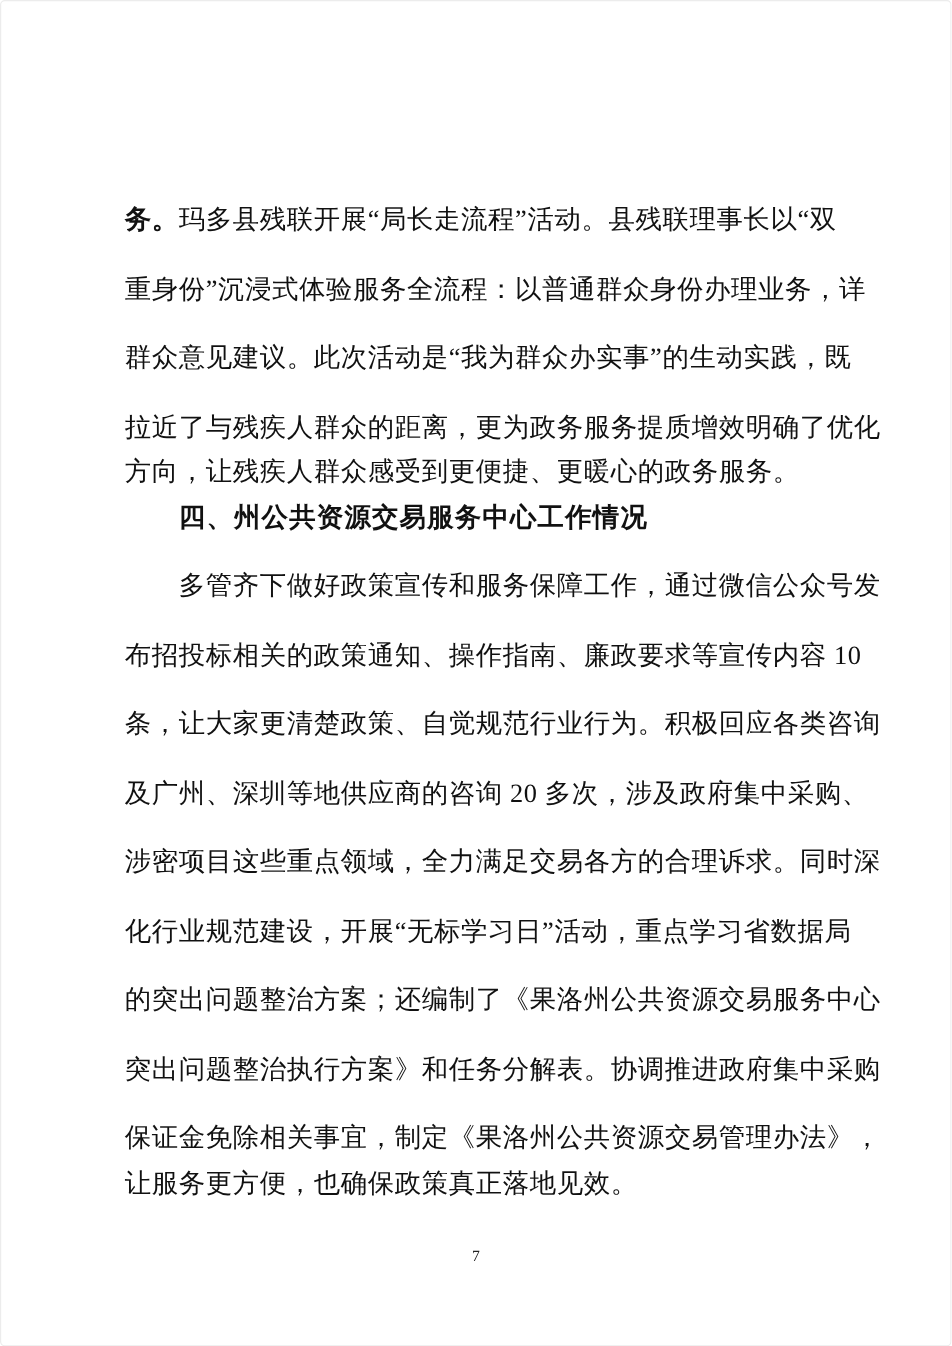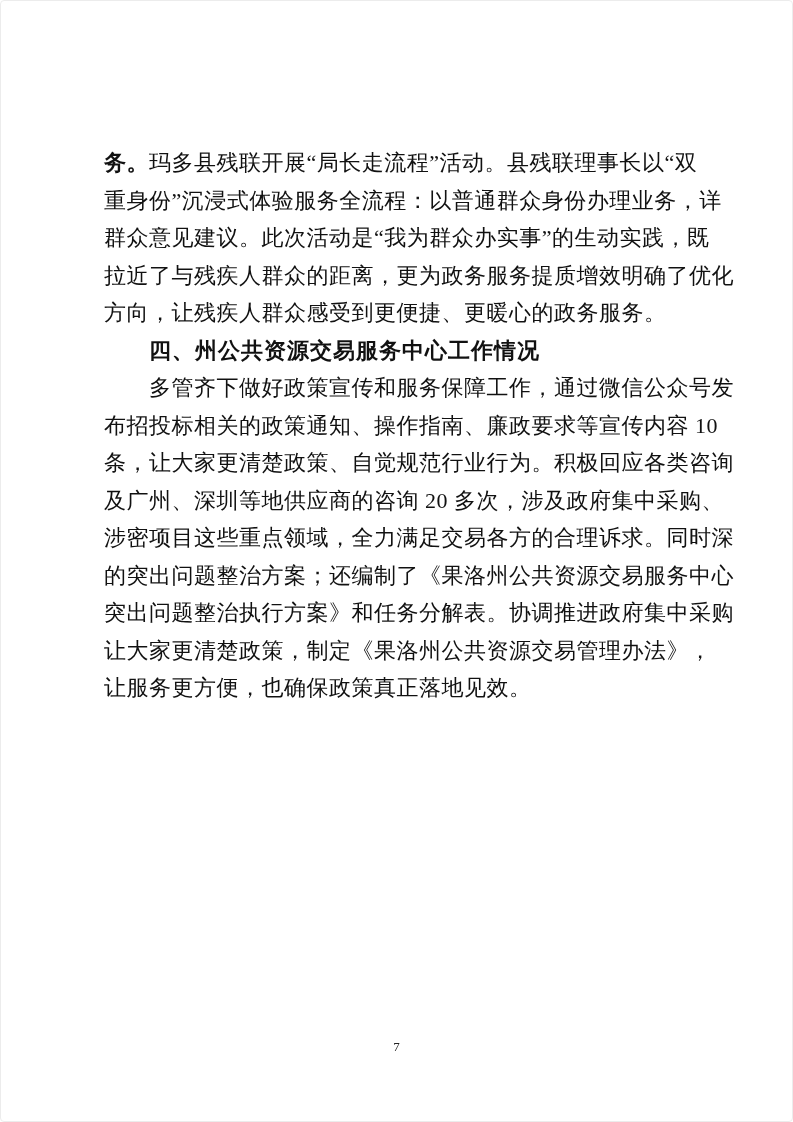--- a/index.html
+++ b/index.html
@@ -26,20 +26,21 @@
     line-height: 37.5px;
     font-size: 22px;
     letter-spacing: 0.5px;
     white-space: nowrap;
     overflow: visible;
   }
   .line.just {
     text-align: justify;
     text-align-last: justify;
     text-justify: inter-character;
+    margin-top: 20px;
   }
   .line.indent {
     text-indent: 45px;
   }
   .line.heading {
     font-family: "Liberation Sans", "DejaVu Sans", sans-serif;
     font-weight: bold;
     letter-spacing: 1px;
   }
   .bold-lead {
@@ -66,19 +67,20 @@
       <div class="line just">重身份”沉浸式体验服务全流程：以普通群众身份办理业务，详</div>
       <div class="line just">群众意见建议。此次活动是“我为群众办实事”的生动实践，既</div>
       <div class="line just">拉近了与残疾人群众的距离，更为政务服务提质增效明确了优化</div>
       <div class="line">方向，让残疾人群众感受到更便捷、更暖心的政务服务。</div>
       <div class="line heading indent">四、州公共资源交易服务中心工作情况</div>
       <div class="line indent just">多管齐下做好政策宣传和服务保障工作，通过微信公众号发</div>
       <div class="line just">布招投标相关的政策通知、操作指南、廉政要求等宣传内容 10</div>
       <div class="line just">条，让大家更清楚政策、自觉规范行业行为。积极回应各类咨询</div>
       <div class="line just">及广州、深圳等地供应商的咨询 20 多次，涉及政府集中采购、</div>
       <div class="line just">涉密项目这些重点领域，全力满足交易各方的合理诉求。同时深</div>
+      <div class="line just">化行业规范建设，开展“无标学习日”活动，重点学习省数据局</div>
       <div class="line just">的突出问题整治方案；还编制了《果洛州公共资源交易服务中心</div>
       <div class="line just">突出问题整治执行方案》和任务分解表。协调推进政府集中采购</div>
-      <div class="line just">让大家更清楚政策，制定《果洛州公共资源交易管理办法》，</div>
+      <div class="line just">保证金免除相关事宜，制定《果洛州公共资源交易管理办法》，</div>
       <div class="line">让服务更方便，也确保政策真正落地见效。</div>
     </div>
   <div class="page-number">7</div>
 </div>
 
 </body></html>

